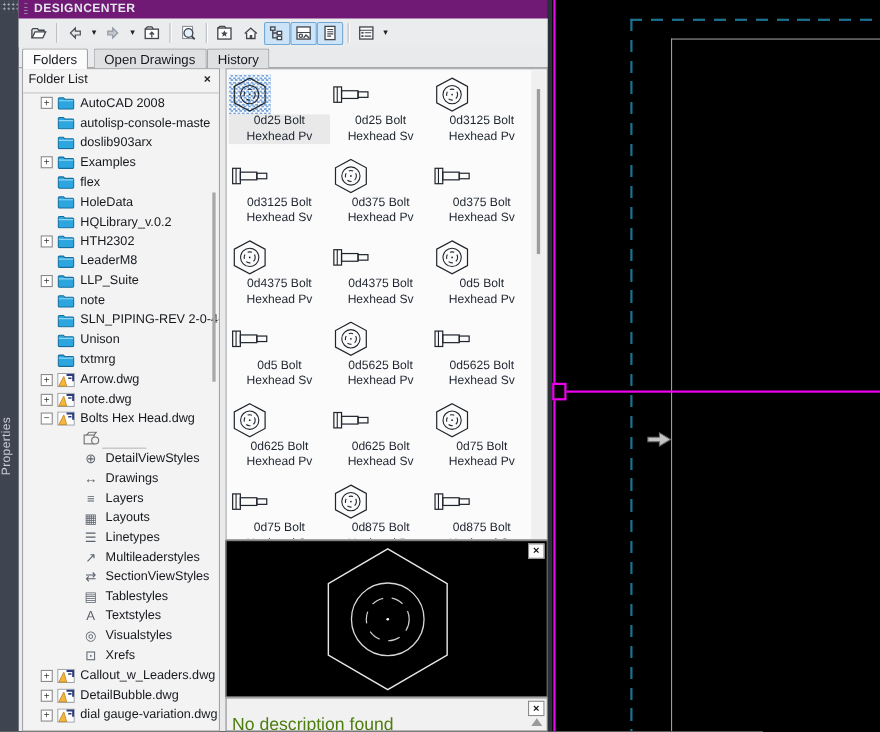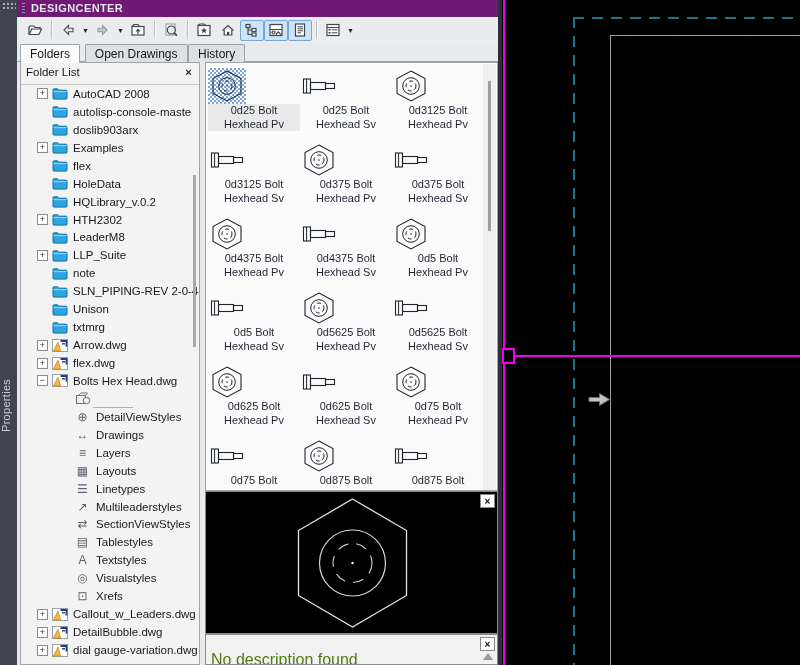--- a/index.html
+++ b/index.html
@@ -393,21 +393,21 @@
         <div class="trow lv1">
     <span class="texpand">+</span>
     <span class="ticon">
             <svg width="16" height="13" viewBox="0 0 16 13">
               <rect x="0.5" y="0.5" width="15" height="12" fill="#fdfdfd" stroke="#9aa0a8"></rect>
               <path d="M1.5 12 6 3.2 8.6 12z" fill="#f4b73e" stroke="#c9881c" stroke-width=".8"></path>
               <path d="M8.5 2h6v5.5" fill="none" stroke="#2b3c7e" stroke-width="1.8"></path>
               <line x1="10" y1="4.8" x2="13" y2="4.8" stroke="#2b3c7e" stroke-width="1.4"></line>
             </svg>
           </span>
-    <span class="tlabel">flex.dwg</span>
+    <span class="tlabel">note.dwg</span>
   </div>
         <div class="trow lv1">
     <span class="texpand">−</span>
     <span class="ticon">
             <svg width="16" height="13" viewBox="0 0 16 13">
               <rect x="0.5" y="0.5" width="15" height="12" fill="#fdfdfd" stroke="#9aa0a8"></rect>
               <path d="M1.5 12 6 3.2 8.6 12z" fill="#f4b73e" stroke="#c9881c" stroke-width=".8"></path>
               <path d="M8.5 2h6v5.5" fill="none" stroke="#2b3c7e" stroke-width="1.8"></path>
               <line x1="10" y1="4.8" x2="13" y2="4.8" stroke="#2b3c7e" stroke-width="1.4"></line>
             </svg>

